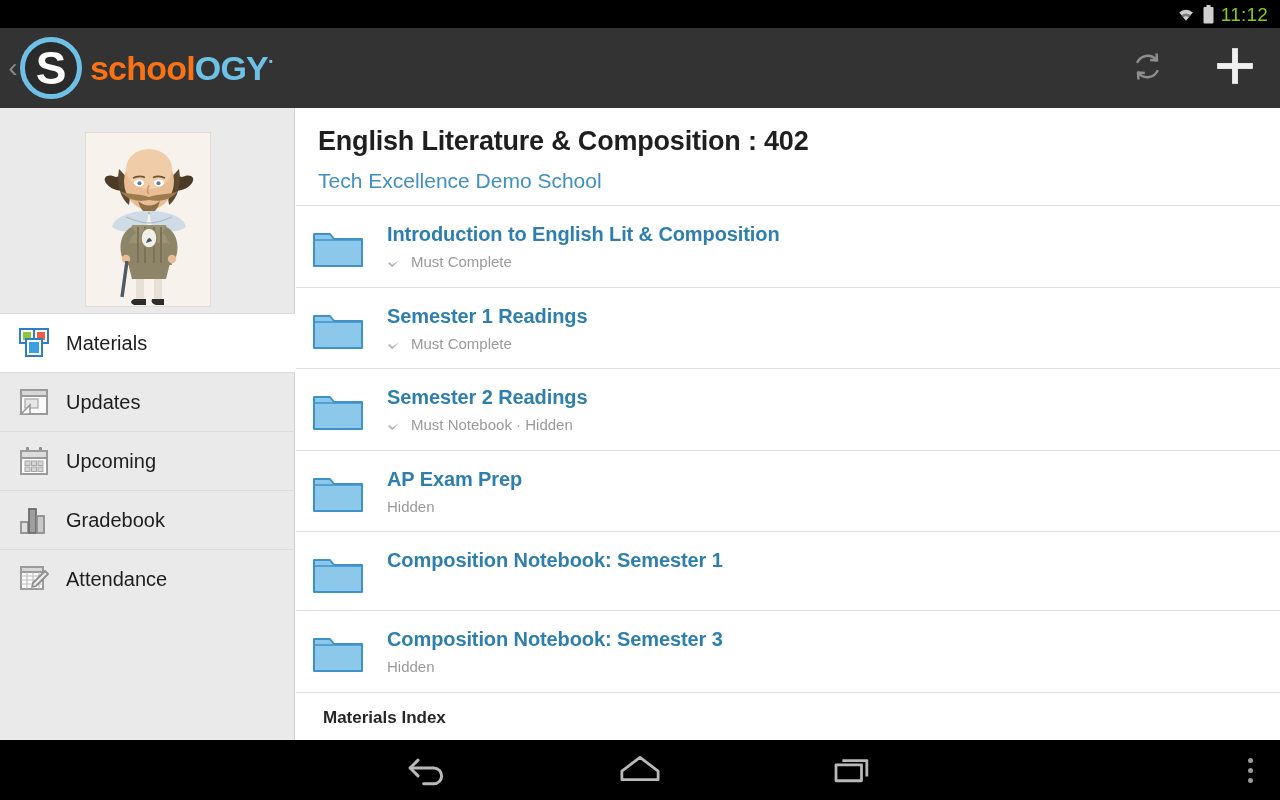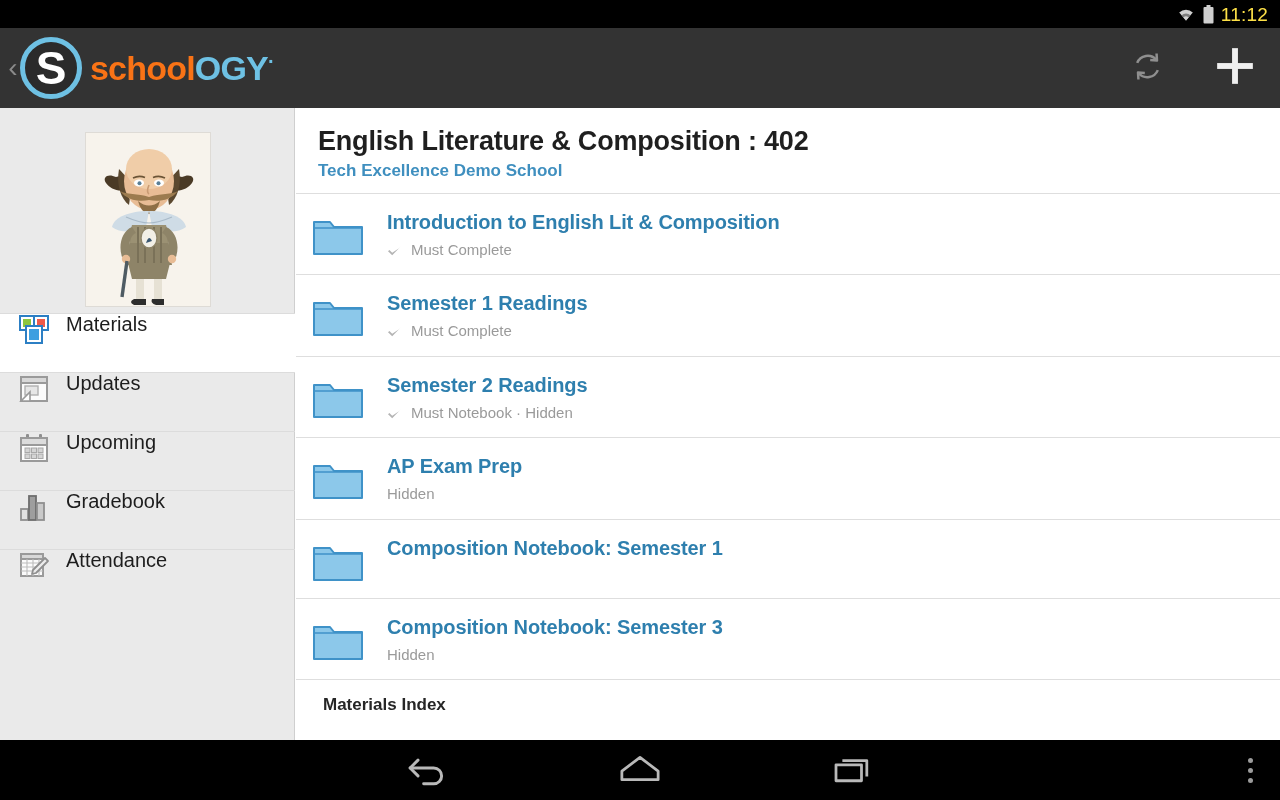--- a/index.html
+++ b/index.html
@@ -12,21 +12,21 @@
   }
   #app { position:relative; width:1280px; height:800px; }
 
   
   .statusbar {
     position:absolute; top:0; left:0; width:1280px; height:28px;
     background:#000000; display:flex; align-items:center;
     justify-content:flex-end; padding-right:12px; gap:7px;
   }
   .statusbar .time {
-    color:#fde047; font-size:19px; letter-spacing:.2px; line-height:1;
+    color:#84cc16; font-size:19px; letter-spacing:.2px; line-height:1;
     font-family:"Liberation Sans", sans-serif;
   }
   .wifi-ic { width:20px; height:16px; position:relative; }
   .batt-ic { width:11px; height:19px; position:relative; }
 
   
   .actionbar {
     position:absolute; top:28px; left:0; width:1280px; height:80px;
     background:#333333; display:flex; align-items:center;
   }
@@ -67,42 +67,42 @@
   .avatar-wrap {
     width:295px; height:205px; display:flex; align-items:center;
     justify-content:center; padding-top:18px;
   }
   .avatar {
     width:126px; height:175px; background:#f4f0ea;
     border:1px solid #dedbd6; position:relative; overflow:hidden;
   }
   .nav-list { width:295px; }
   .nav-item {
-    height:59px; display:flex; padding-left:18px;
+    height:59px; display:flex; align-items:center; padding-left:18px;
     border-top:1px solid #dcdcdc; gap:16px;
   }
   .nav-item.active { background:#ffffff; border-top:1px solid #dcdcdc; }
   .nav-item .lbl {
     font-size:20px; color:#1d1d1d; line-height:1;
     font-family:"Liberation Sans", sans-serif;
   }
   .nav-ic { width:32px; height:32px; position:relative; flex:0 0 32px; }
 
   
   .main {
     position:absolute; top:108px; left:296px; width:984px; height:632px;
     background:#ffffff; overflow:hidden;
   }
   .course-head { padding:18px 0 12px 22px; }
   .course-title {
     font-size:27px; font-weight:bold; color:#1f1f1f; letter-spacing:-0.2px;
     line-height:1.15;
   }
   .course-sub {
-    font-size:17px; color:#3f8fbf; margin-top:4px; line-height:1.15;font-weight:bold;
+    font-size:21px; color:#3f8fbf; margin-top:12px; line-height:1.15;
   }
   .divider { height:1px; background:#dedede; width:984px; }
 
   .row {
     display:flex; align-items:flex-start; padding:16px 0 16px 16px;
     min-height:68px;
   }
   .folder-ic { width:52px; height:42px; flex:0 0 52px; margin-top:4px; position:relative; }
   .row-text { margin-left:23px; padding-top:1px; }
   .row-title {

